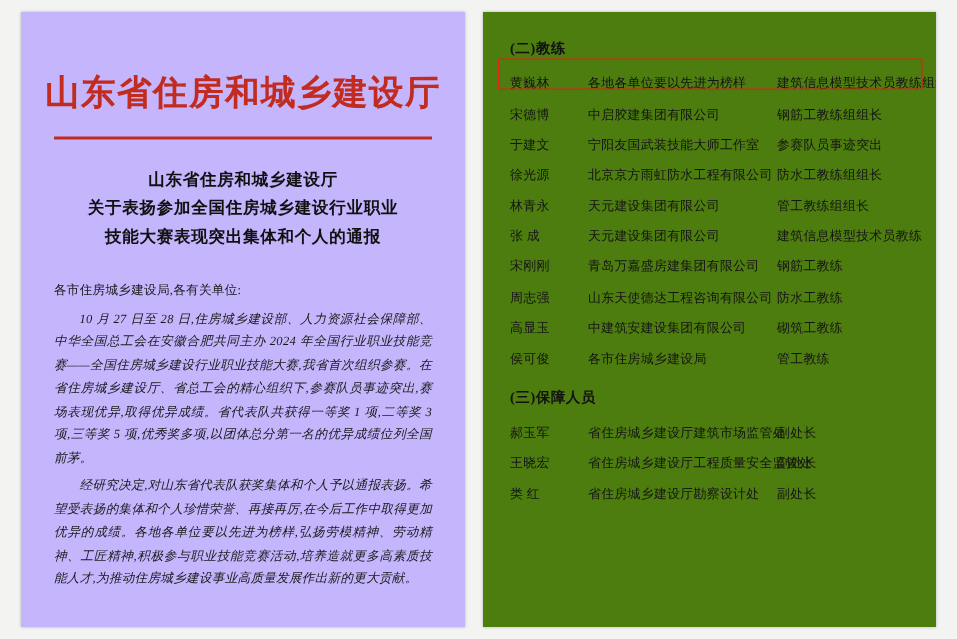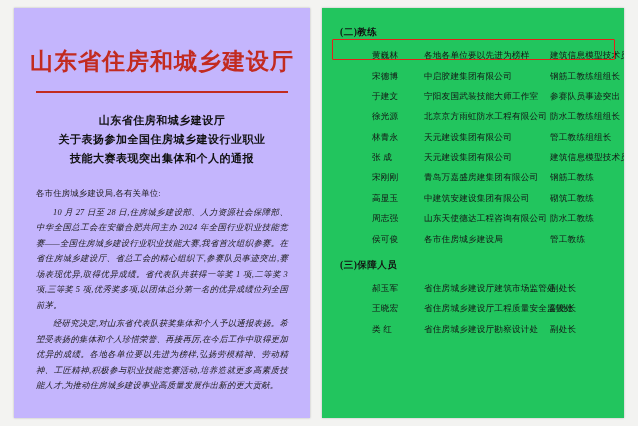--- a/index.html
+++ b/index.html
@@ -74,21 +74,21 @@
   }
   .doc-body p { margin: 0 0 3px 0; }
   .indent { text-indent: 17px; font-style: italic; }
   
   .doc-right {
     position: absolute;
     left: 322px;
     top: 8px;
     width: 302px;
     height: 410px;
-    background: #22c55e;
+    background: #4d7c0f;
     box-shadow: 0 0 2px rgba(0,0,0,0.25);
     box-sizing: border-box;
     overflow: hidden;
   }
   .sec-head {
     font-size: 9.5px;
     font-weight: bold;
     color: #111;
     margin: 0 0 6px 18px;
     letter-spacing: 0.5px;
@@ -96,21 +96,20 @@
   .rows { margin: 0 10px 0 18px; }
   .row {
     display: flex;
     align-items: flex-end;
     font-size: 8.6px;
     color: #141414;
     line-height: 12px;
     padding: 4.2px 0;
     letter-spacing: 0.2px;
     white-space: nowrap;
-    margin-left: 32px;
   }
   .c-name { width: 52px; flex: 0 0 52px; }
   .c-org  { width: 126px; flex: 0 0 126px; }
   .c-role { flex: 1 1 auto; }
   .sec2 { margin-top: 10px; }
   
   .hl-box {
     position: absolute;
     left: 332px;
     top: 39px;
@@ -177,30 +176,30 @@
         <span class="c-name">张  成</span>
         <span class="c-org">天元建设集团有限公司</span>
         <span class="c-role">建筑信息模型技术员教练</span>
       </div>
       <div class="row">
         <span class="c-name">宋刚刚</span>
         <span class="c-org">青岛万嘉盛房建集团有限公司</span>
         <span class="c-role">钢筋工教练</span>
       </div>
       <div class="row">
+        <span class="c-name">周志强</span>
+        <span class="c-org">山东天使德达工程咨询有限公司</span>
+        <span class="c-role">防水工教练</span>
+      </div>
+      <div class="row">
         <span class="c-name">高显玉</span>
         <span class="c-org">中建筑安建设集团有限公司</span>
         <span class="c-role">砌筑工教练</span>
       </div>
       <div class="row">
-        <span class="c-name">周志强</span>
-        <span class="c-org">山东天使德达工程咨询有限公司</span>
-        <span class="c-role">防水工教练</span>
-      </div>
-      <div class="row">
         <span class="c-name">侯可俊</span>
         <span class="c-org">各市住房城乡建设局</span>
         <span class="c-role">管工教练</span>
       </div>
     </div>
 
     <div class="sec-head sec2">(三)保障人员</div>
     <div class="rows">
       <div class="row">
         <span class="c-name">郝玉军</span>

